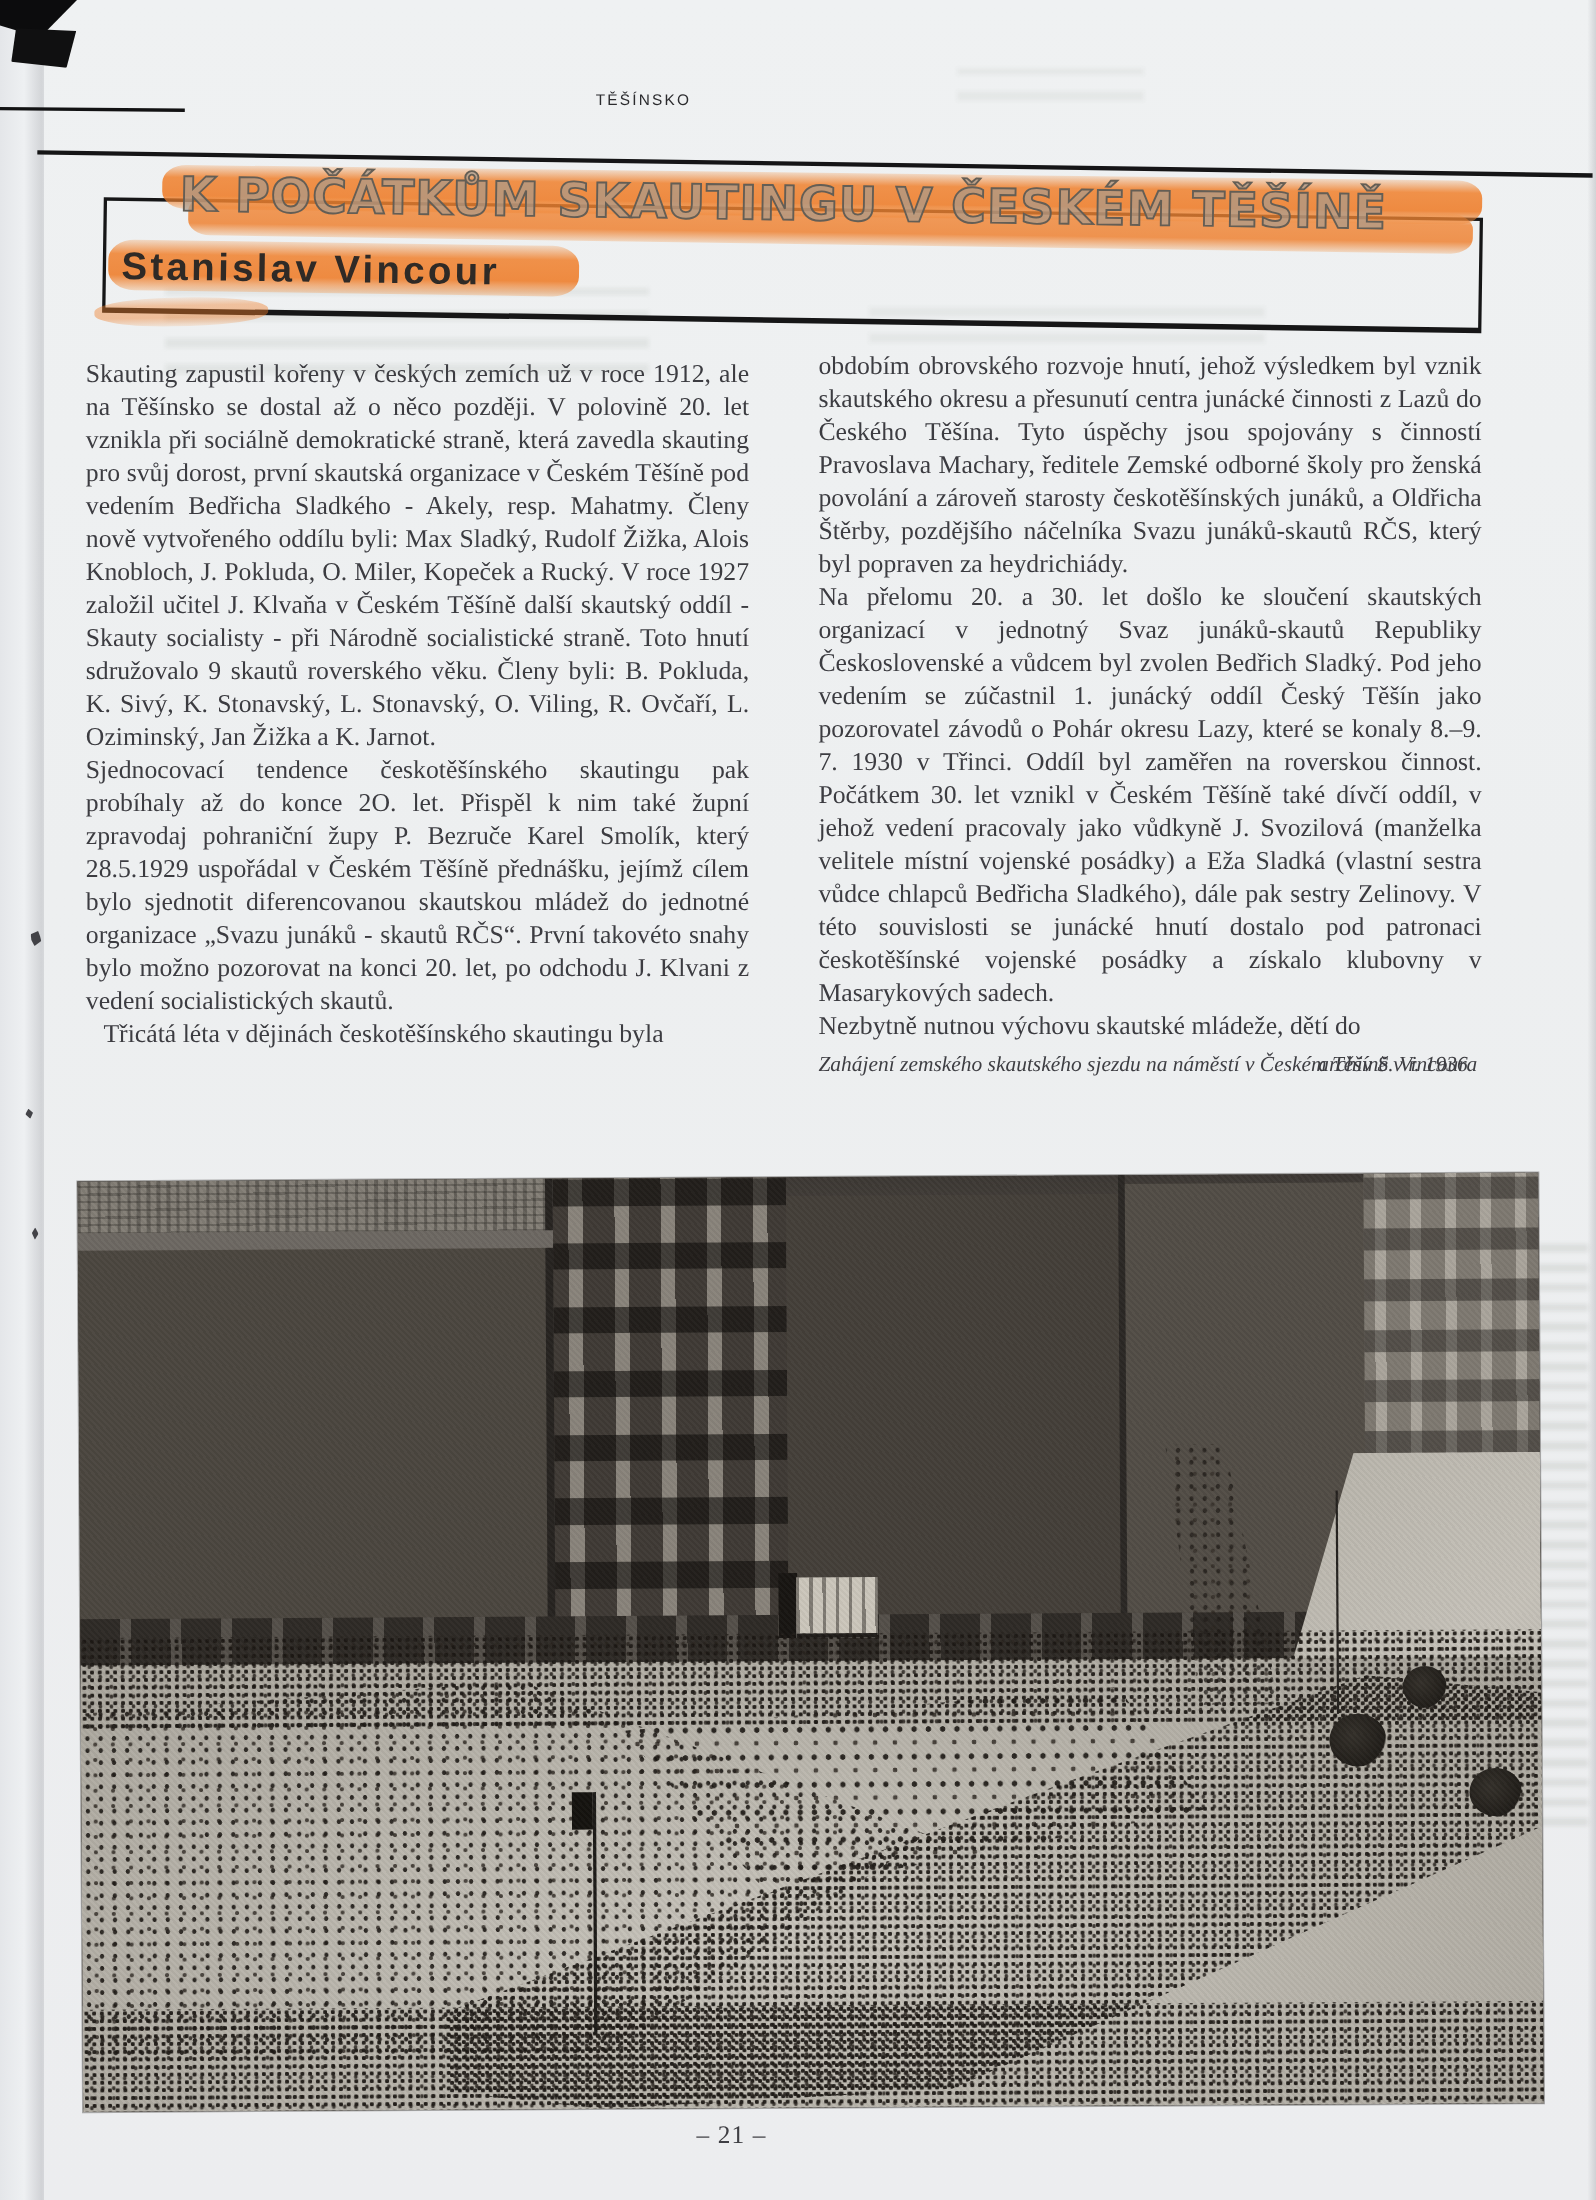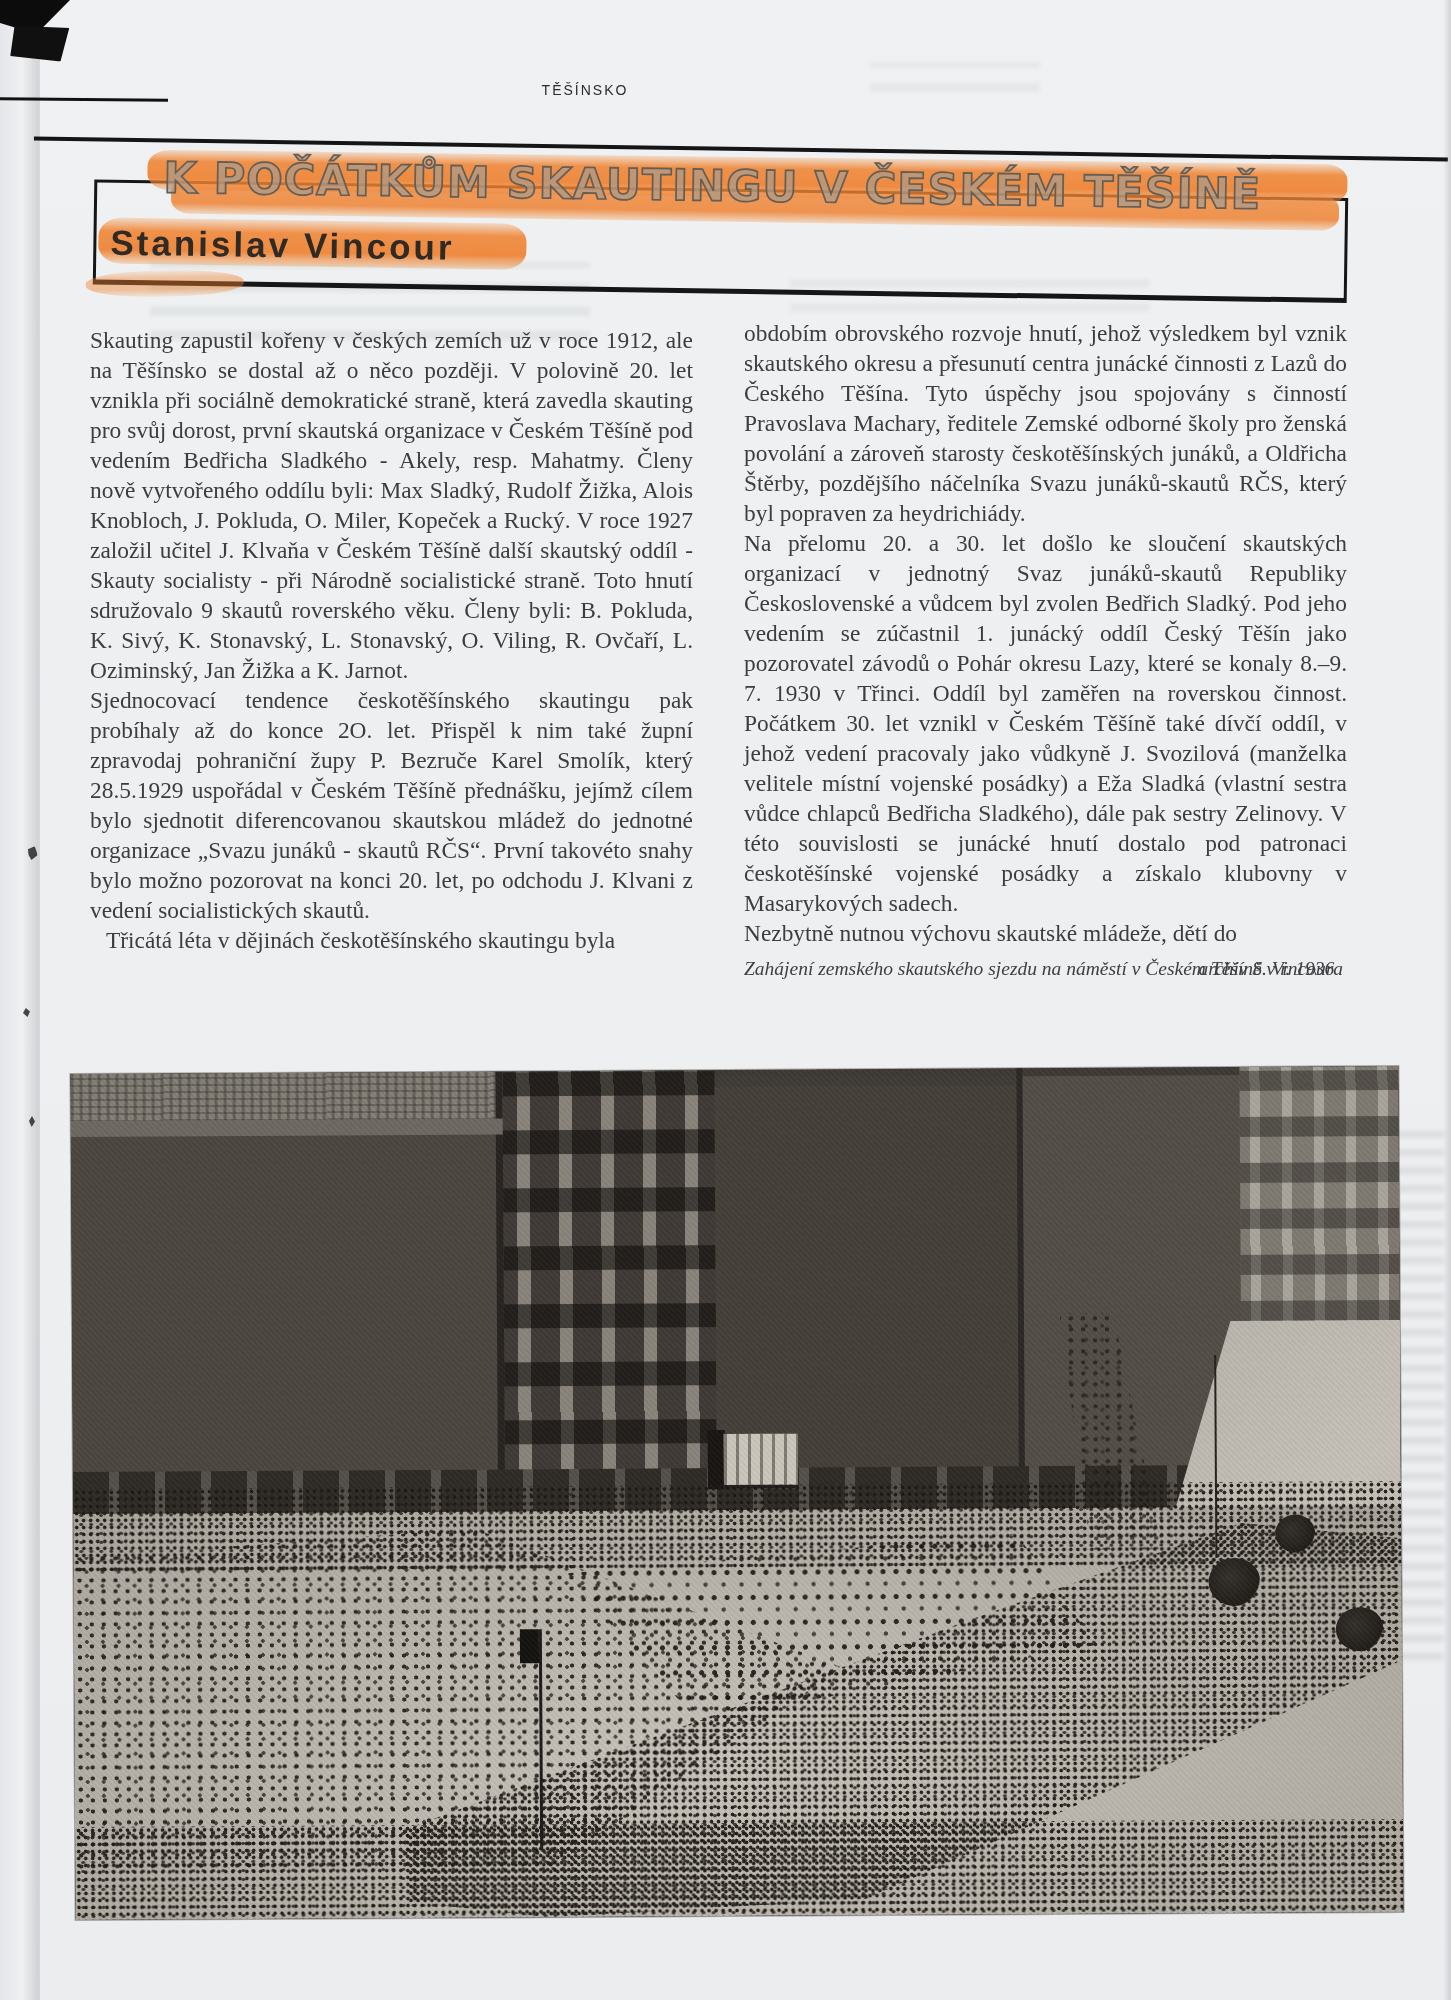--- a/index.html
+++ b/index.html
@@ -71,21 +71,21 @@
   .article-author {
     position:absolute; left:114px; top:221px;
     font-family:"Liberation Sans", sans-serif; font-weight:bold; font-size:35px; letter-spacing:3px;
     color:#2f2a26;
   }
 
   
   .col { position:absolute; width:603px; font-size:23.4px; line-height:30px; text-align:justify; }
   .col p { margin:0; }
   .col p.indent { text-indent:16px; }
-  .col-left  { left:90px;  top:325px; }
+  .col-left  { left:78px;  top:325px; }
   .col-right { left:744px; top:318px; }
   .photo-caption {
     position:relative; margin-top:8px; padding-right:4px;
     font-style:italic; font-size:19.5px; line-height:25px; text-align:left; color:#3e3e43;
   }
   .photo-caption .credit { position:absolute; right:4px; bottom:0; font-style:italic; }
 
   
   .photo {
     position:absolute; left:73px; top:1070px; width:1328px; height:846px;
@@ -239,14 +239,15 @@
     <div class="crowd-rightline dots-med"></div>
     <div class="tree t1"></div>
     <div class="tree t2"></div>
     <div class="tree t3"></div>
     <div class="pole-1-flag"></div>
     <div class="pole-1"></div>
     <div class="pole-2"></div>
     <div class="grain"></div>
   </div>
 
+  <div class="page-number">– 21 –</div>
 
 </div>
 
 </body></html>

